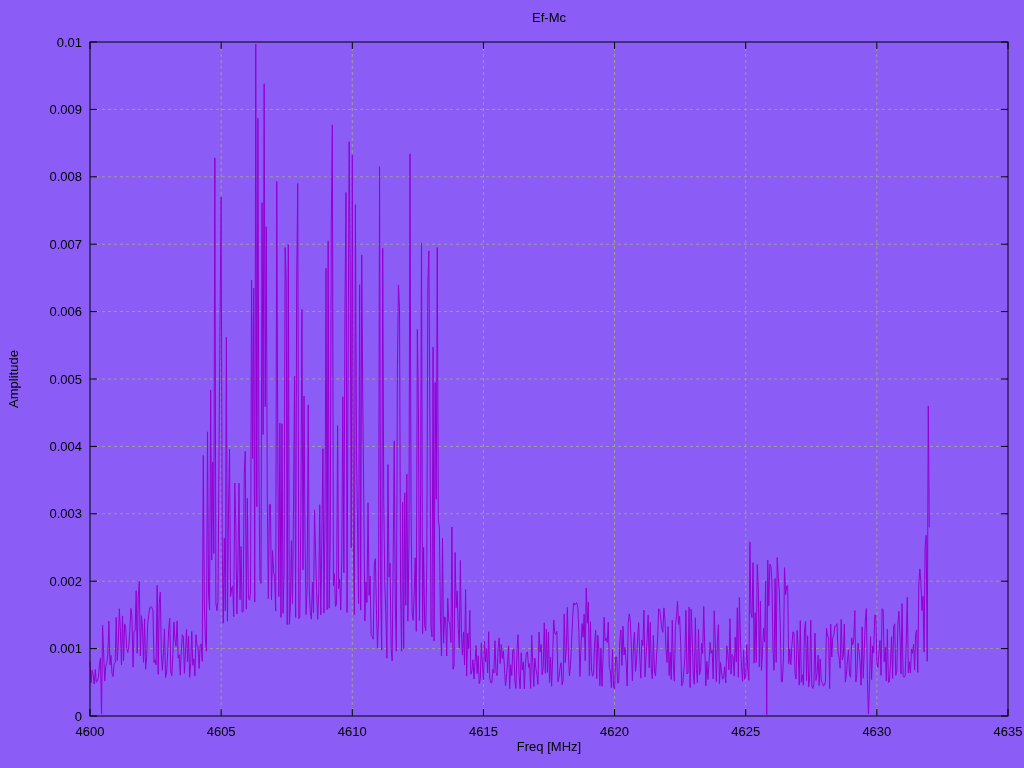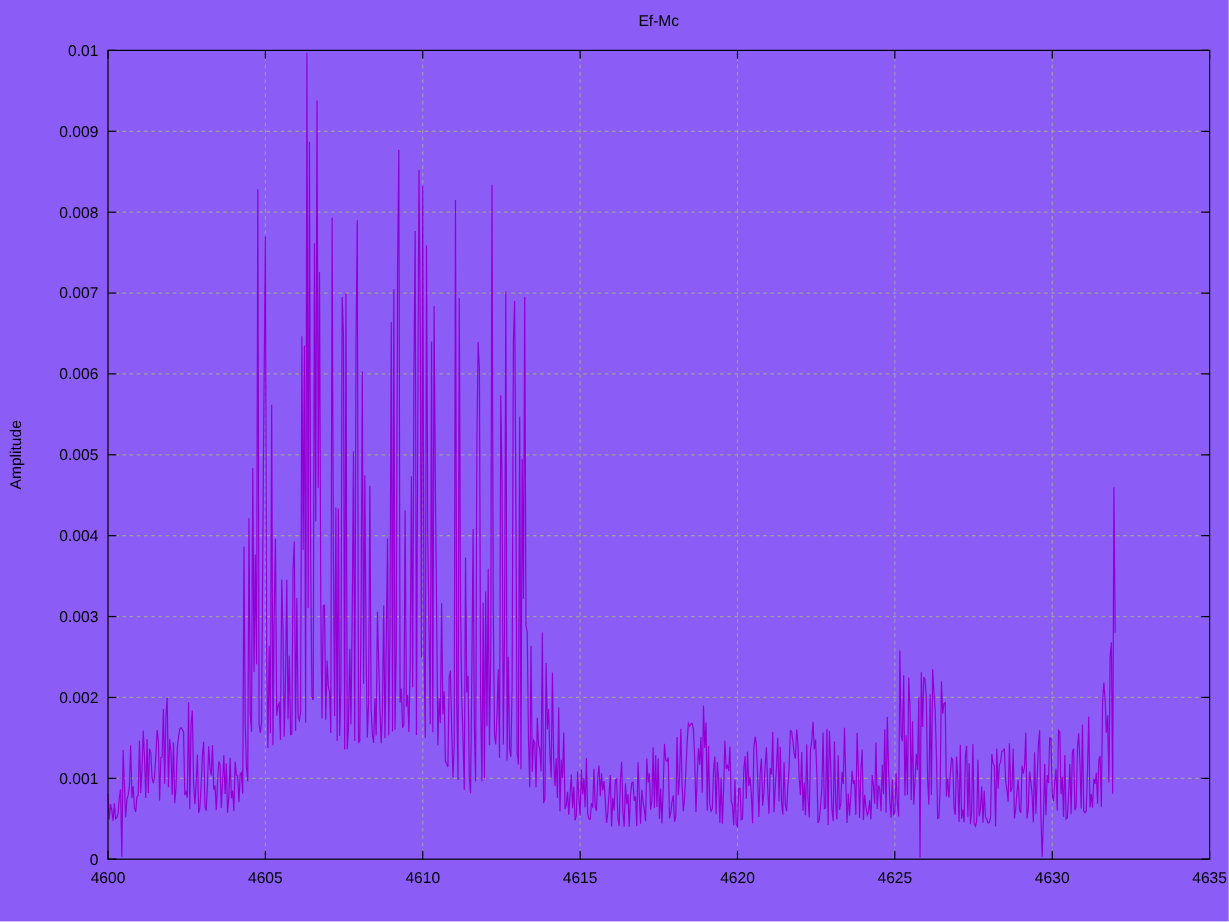--- a/index.html
+++ b/index.html
@@ -40,20 +40,21 @@
   }
   svg { position: absolute; top: 0; left: 0; }
   text { font-family: "Liberation Sans", sans-serif; }
 </style>
 </head>
 <body>
 
 <div id="page">
   <div class="chart-title">Ef-Mc</div>
   <div class="y-label">Amplitude</div>
+  <div class="x-label">Freq [MHz]</div>
   <svg id="plot-svg" width="1024" height="768" viewBox="0 0 1024 768">
       <line x1="221.14285714285714" y1="42" x2="221.14285714285714" y2="716" stroke="#9e9e9e" stroke-width="1" stroke-dasharray="3,3"></line>
       <line x1="352.2857142857143" y1="42" x2="352.2857142857143" y2="716" stroke="#9e9e9e" stroke-width="1" stroke-dasharray="3,3"></line>
       <line x1="483.42857142857144" y1="42" x2="483.42857142857144" y2="716" stroke="#9e9e9e" stroke-width="1" stroke-dasharray="3,3"></line>
       <line x1="614.5714285714286" y1="42" x2="614.5714285714286" y2="716" stroke="#9e9e9e" stroke-width="1" stroke-dasharray="3,3"></line>
       <line x1="745.7142857142857" y1="42" x2="745.7142857142857" y2="716" stroke="#9e9e9e" stroke-width="1" stroke-dasharray="3,3"></line>
       <line x1="876.8571428571429" y1="42" x2="876.8571428571429" y2="716" stroke="#9e9e9e" stroke-width="1" stroke-dasharray="3,3"></line>
       <line x1="90" y1="648.6" x2="1008" y2="648.6" stroke="#9e9e9e" stroke-width="1" stroke-dasharray="3,3"></line>
       <line x1="90" y1="581.2" x2="1008" y2="581.2" stroke="#9e9e9e" stroke-width="1" stroke-dasharray="3,3"></line>
       <line x1="90" y1="513.8" x2="1008" y2="513.8" stroke="#9e9e9e" stroke-width="1" stroke-dasharray="3,3"></line>

